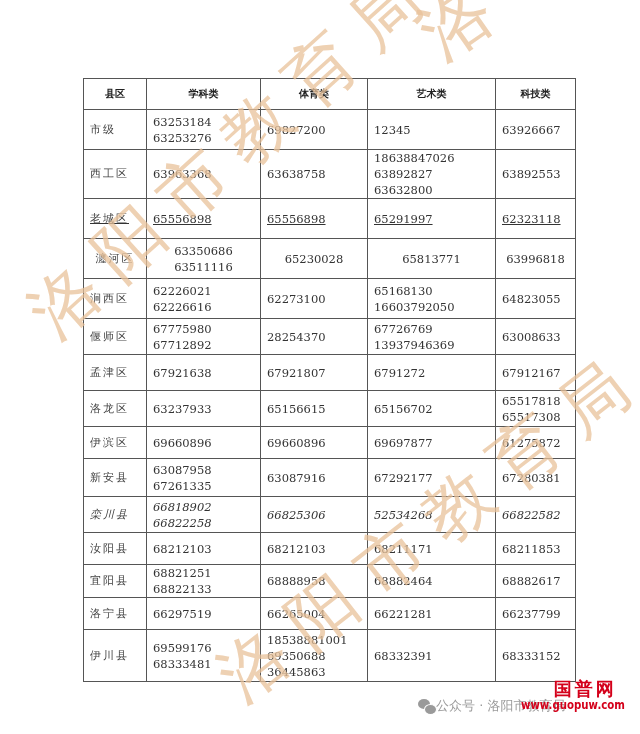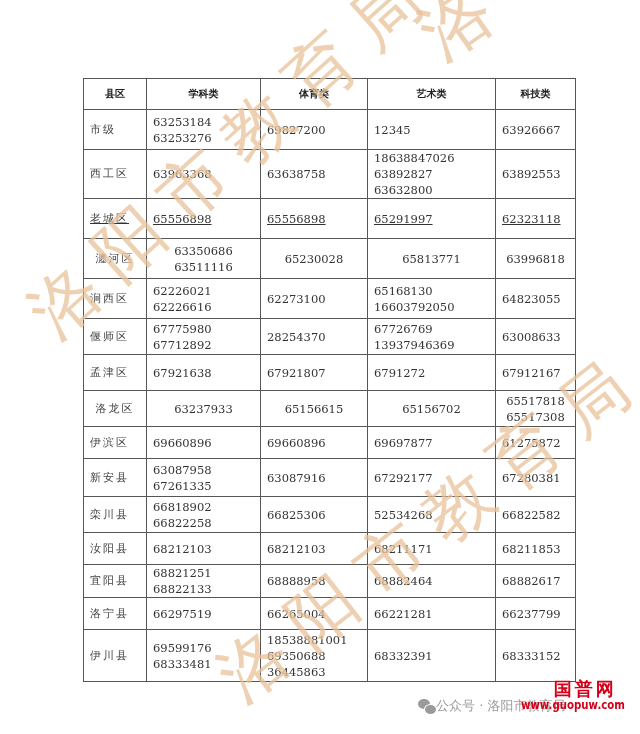--- a/index.html
+++ b/index.html
@@ -165,21 +165,21 @@
         <td>
           <span class="line">67921807</span>
         </td>
         <td>
           <span class="line">6791272</span>
         </td>
         <td>
           <span class="line">67912167</span>
         </td>
       </tr>
-      <tr style="height: 36px; text-align: center;">
+      <tr style="height: 36px;">
         <td class="district">洛龙区</td>
         <td>
           <span class="line">63237933</span>
         </td>
         <td>
           <span class="line">65156615</span>
         </td>
         <td>
           <span class="line">65156702</span>
         </td>
@@ -212,21 +212,21 @@
         <td>
           <span class="line">63087916</span>
         </td>
         <td>
           <span class="line">67292177</span>
         </td>
         <td>
           <span class="line">67280381</span>
         </td>
       </tr>
-      <tr style="height: 36px;">
+      <tr style="height: 36px; font-style: italic;">
         <td class="district">栾川县</td>
         <td>
           <span class="line">66818902 66822258</span>
         </td>
         <td>
           <span class="line">66825306</span>
         </td>
         <td>
           <span class="line">52534268</span>
         </td>

